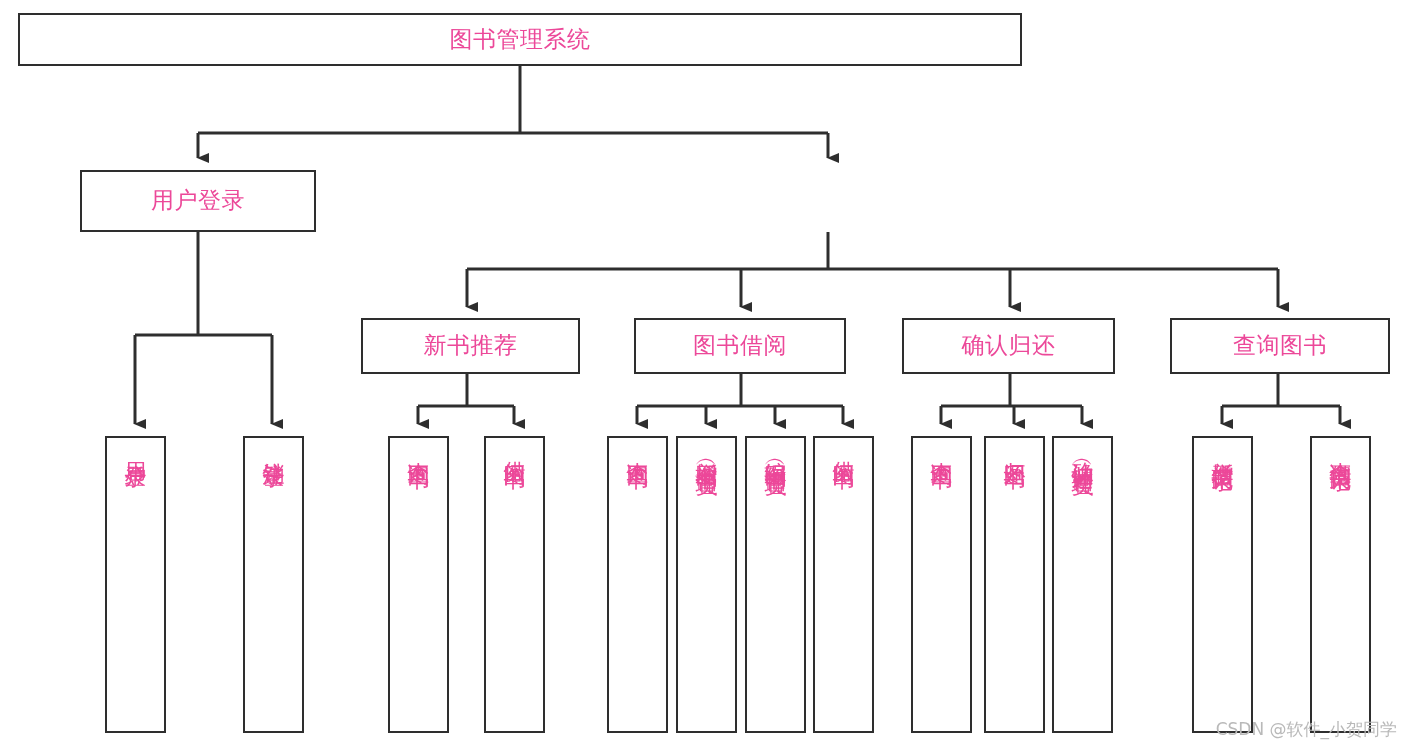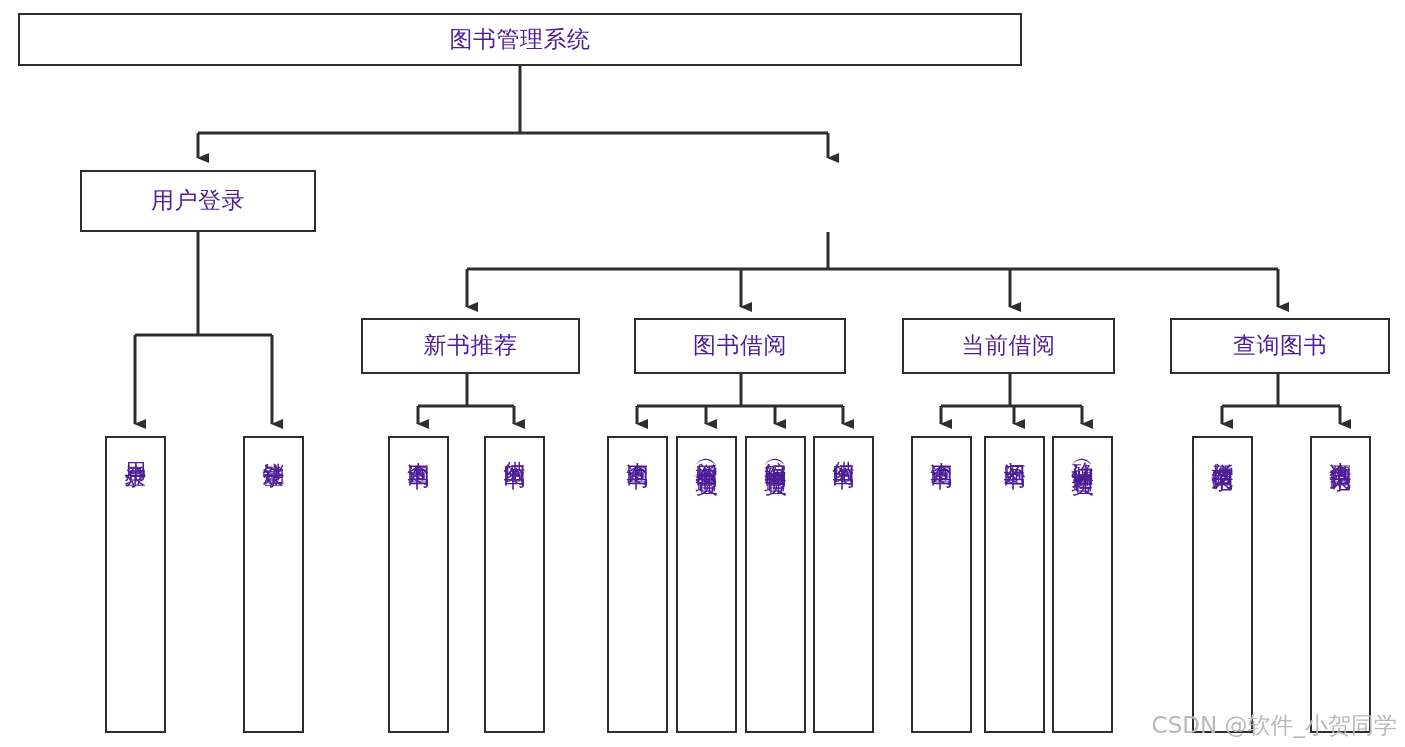--- a/index.html
+++ b/index.html
@@ -24,21 +24,21 @@
     pointer-events: none;
   }
   .node {
     position: absolute;
     box-sizing: border-box;
     border: 2px solid #2e2e2e;
     background: #ffffff;
     display: flex;
     align-items: center;
     justify-content: center;
-    color: #4c1d95;
+    color: #ec4899;
     z-index: 2;
   }
   .node .label {
     display: block;
     text-align: center;
     line-height: 1.18;
     letter-spacing: 0.5px;
   }
   
   .node.h .label {
@@ -55,21 +55,21 @@
     text-orientation: upright;
     font-size: 22px;
     letter-spacing: 2px;
     white-space: nowrap;
     margin: 0 auto;
   }
   .watermark {
     position: absolute;
     right: 8px;
     bottom: 6px;
-    font-size: 23px;
+    font-size: 17px;
     color: #b9b9b9;
     white-space: nowrap;
     z-index: 5;
     font-family: "DejaVu Sans", "Liberation Sans", sans-serif;
   }
 </style>
 </head>
 <body>
 
 <div id="canvas">
@@ -132,21 +132,21 @@
     <span class="label">用户登录</span>
   </div>
 
   <div class="node h" style="left:361px;top:318px;width:219px;height:56px;">
     <span class="label">新书推荐</span>
   </div>
   <div class="node h" style="left:634px;top:318px;width:212px;height:56px;">
     <span class="label">图书借阅</span>
   </div>
   <div class="node h" style="left:902px;top:318px;width:213px;height:56px;">
-    <span class="label">当前借阅</span>
+    <span class="label">确认归还</span>
   </div>
   <div class="node h" style="left:1170px;top:318px;width:220px;height:56px;">
     <span class="label">查询图书</span>
   </div>
 
   <div class="node v" style="left:105px;top:436px;width:61px;height:297px;">
     <span class="label">用户登录</span>
   </div>
   <div class="node v" style="left:243px;top:436px;width:61px;height:297px;">
     <span class="label">注销登录</span>

